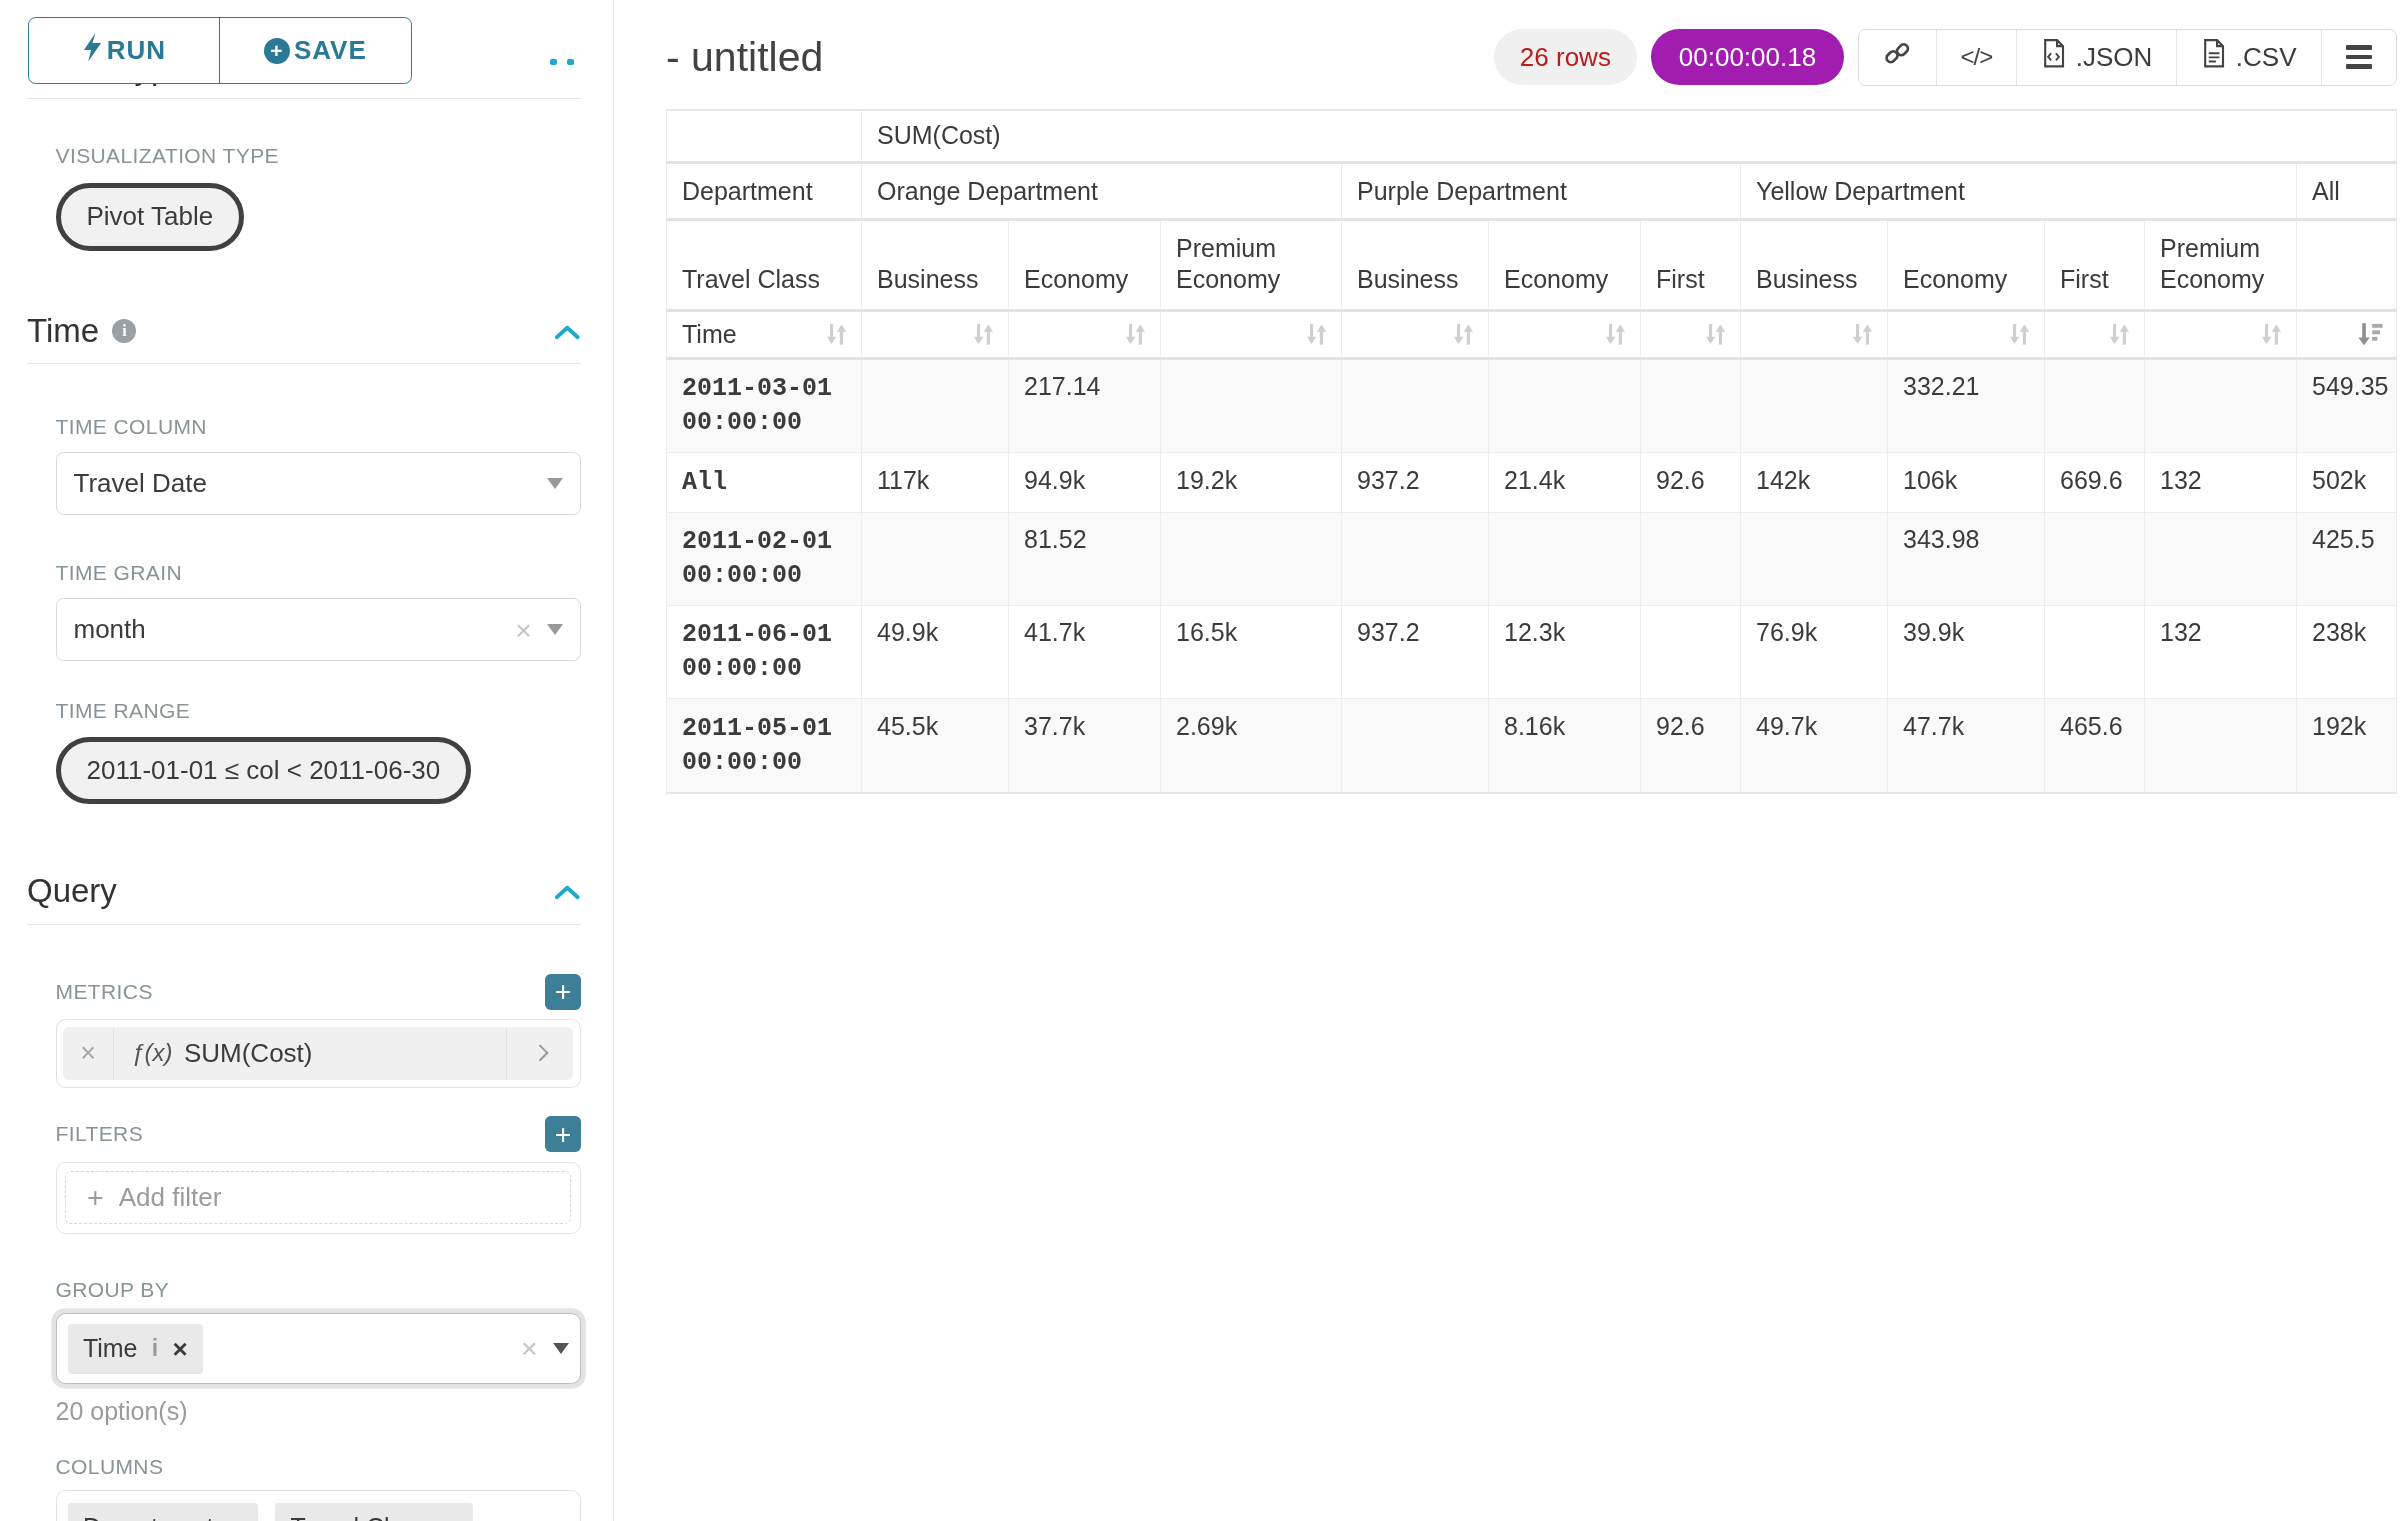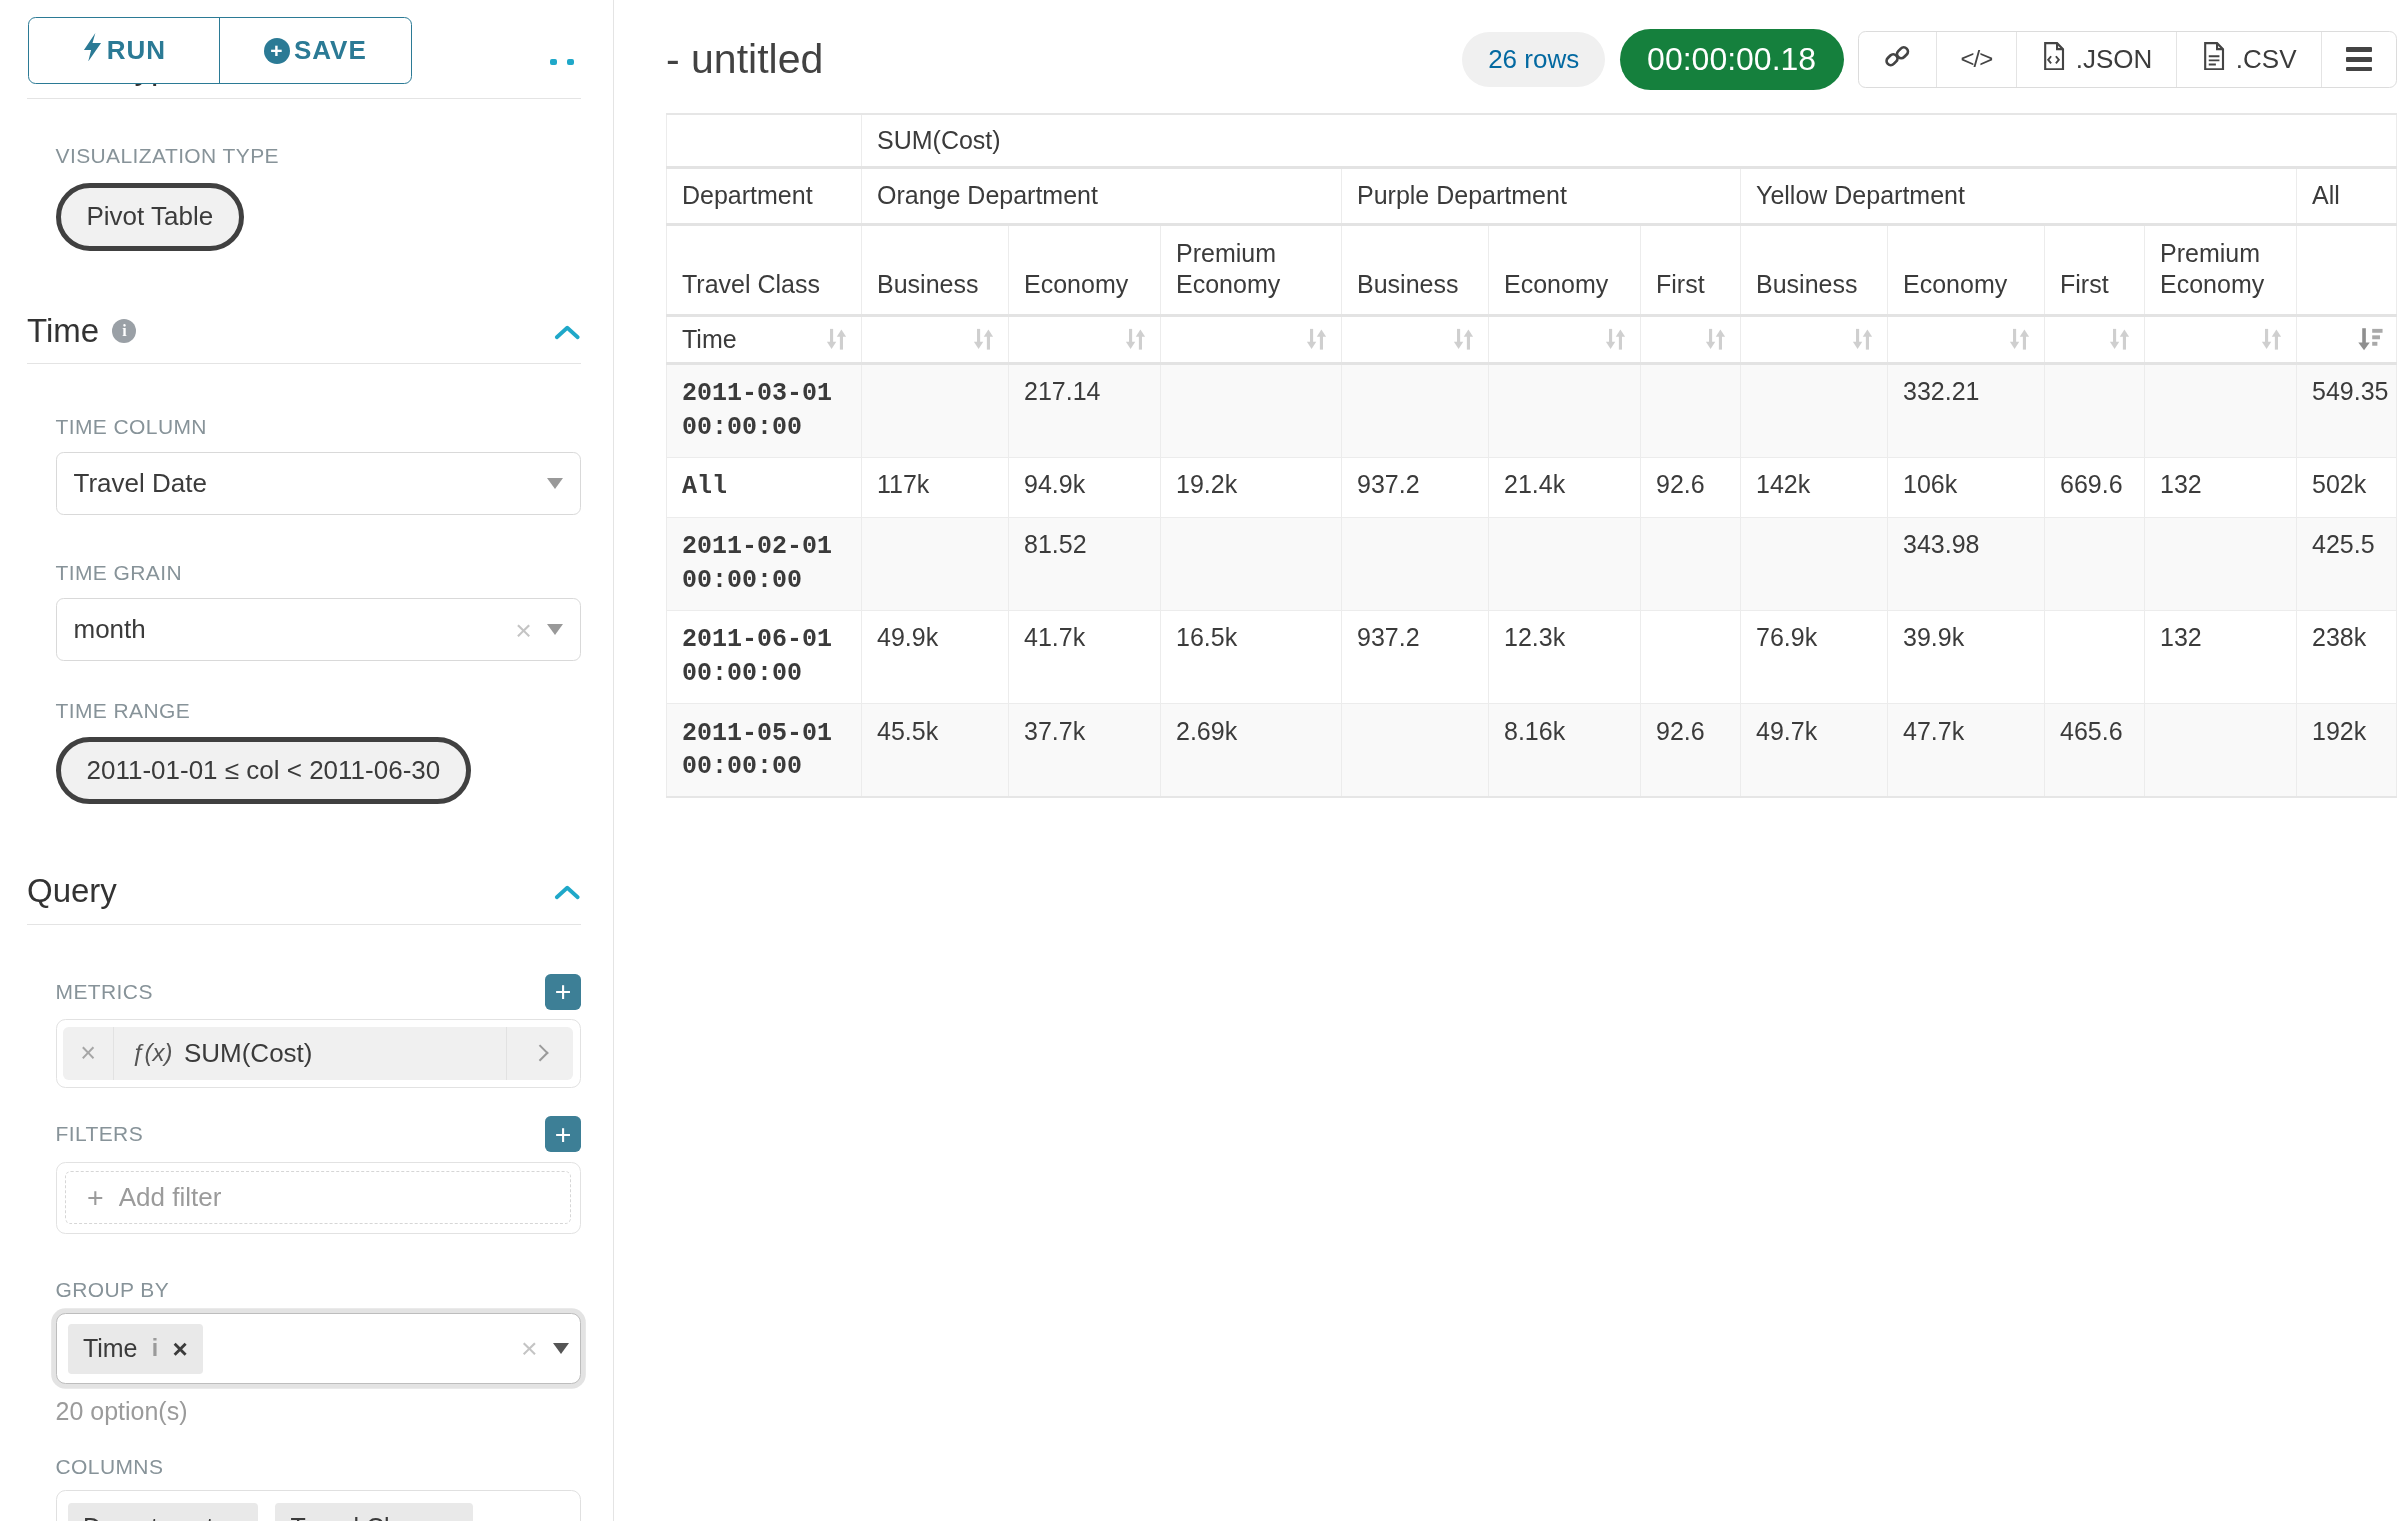--- a/index.html
+++ b/index.html
@@ -59,22 +59,22 @@
   .tag-i { color:#9a9a9a; font-weight:700; font-size:23px; }
   .tag-x { color:#3b3b3b; font-weight:700; font-size:26px; line-height:1; }
   .hint { color:#9b9b9b; font-size:25px; margin-top:13.3px; }
   .cols-select { border:1.9px solid #e0e0e0; border-radius:9.5px; background:#fff; height:145px;
                  padding:11.4px; margin-top:11.4px; position:relative; box-shadow:none; }
   
   .main { position:absolute; left:615px; top:0; right:0; height:1522px; background:#fff; }
   .main-header { display:flex; align-items:center; padding:28.5px 9.5px 0 51px; }
   .viz-title { font-size:41px; color:#424242; flex:1; }
   .hdr-cluster { display:flex; align-items:center; gap:14.3px; }
-  .rows-pill { background:#f0f0f0; border-radius:950px; padding:12.4px 26px; font-size:26px; color:#0369a1; }
-  .timer-pill { background:#15803d; border-radius:950px; padding:12.4px 27.6px; font-size:32px; color:#fff; }
+  .rows-pill { background:#f0f0f0; border-radius:950px; padding:12.4px 26px; font-size:26px; color:#b91c1c; }
+  .timer-pill { background:#a21caf; border-radius:950px; padding:12.4px 27.6px; font-size:26px; color:#fff; }
   .tool-group { display:flex; border:1.9px solid #dcdcdc; border-radius:7.6px; overflow:hidden; background:#fff; }
   .tool-btn { padding:0 24px; height:55px; display:flex; align-items:center; gap:9.5px; font-size:26px;
               color:#3b3b3b; cursor:pointer; }
   .tool-btn + .tool-btn { border-left:1.9px solid #e4e4e4; }
   .code-glyph { font-size:24px; color:#444; letter-spacing:-1px; }
   .menu-bars { display:flex; flex-direction:column; gap:4.8px; }
   .menu-bars span { display:block; width:26px; height:4.8px; background:#444; border-radius:1px; }
   
   .table-wrap { margin:23px 0 0 51px; }
   table { border-collapse:collapse; table-layout:fixed; width:1731px; font-size:25px; color:#3b3b3b; }

